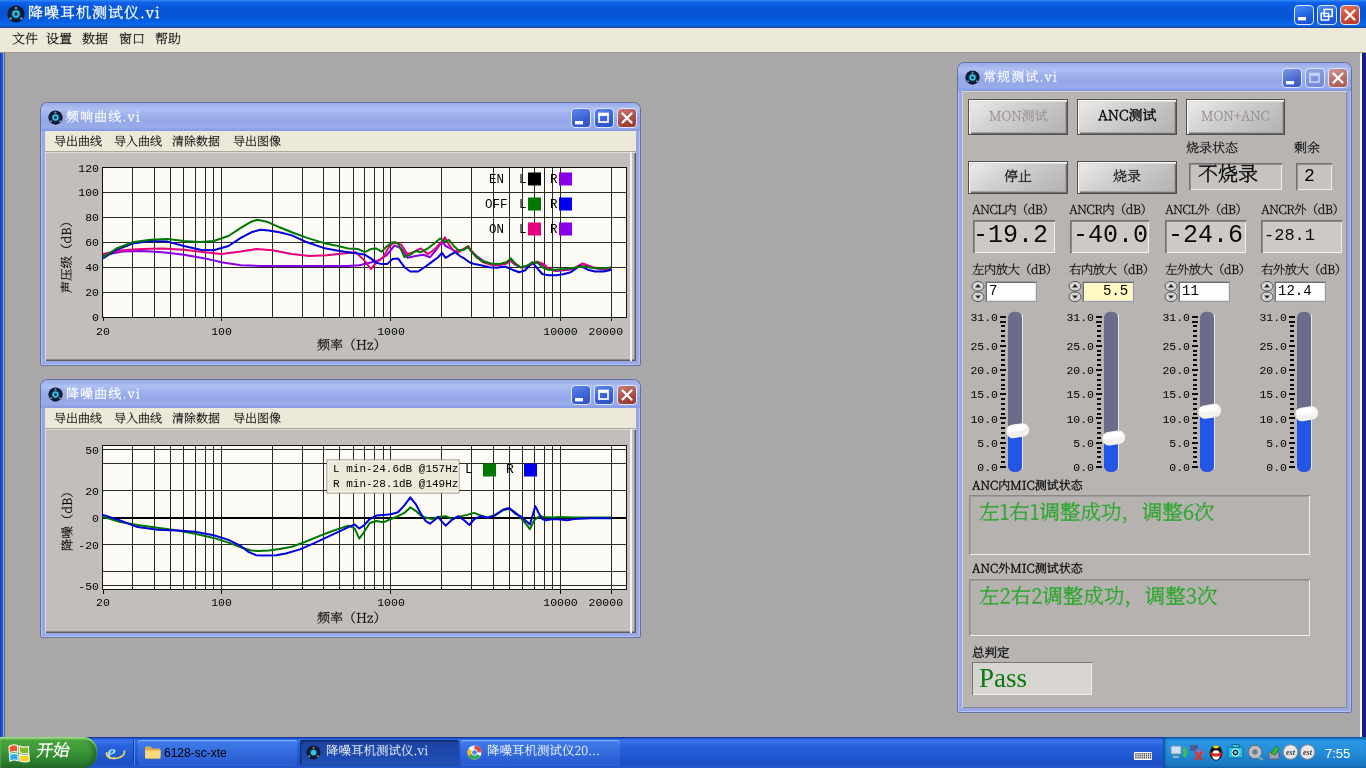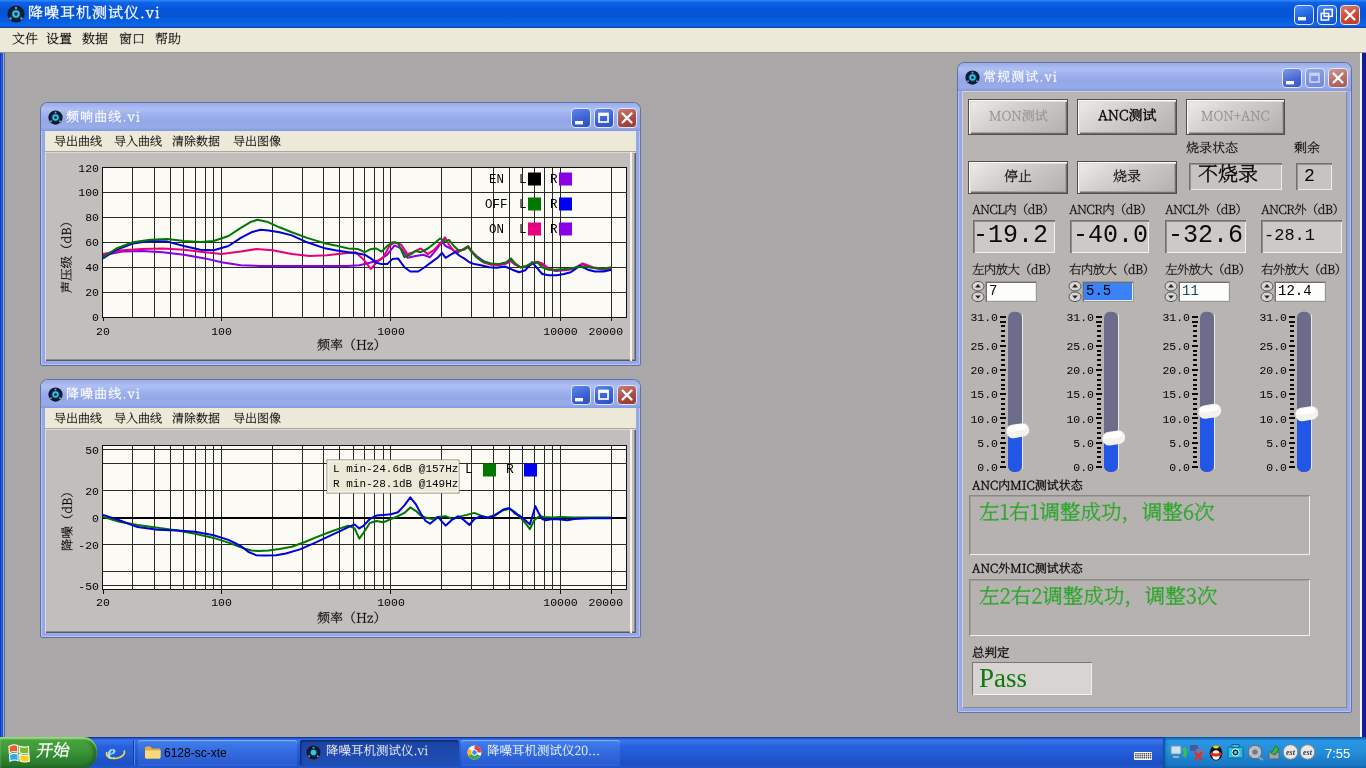--- a/index.html
+++ b/index.html
@@ -727,21 +727,21 @@
         <use href="#g47" transform="translate(17.3,0) scale(0.0125,-0.0125)"></use>
         <use href="#g58" transform="translate(25.2,0) scale(0.0125,-0.0125)"></use>
         <use href="#g61" transform="translate(32.2,0) scale(0.0125,-0.0125)"></use>
         <use href="#g34" transform="translate(44.0,0) scale(0.0125,-0.0125)"></use>
         <use href="#g35" transform="translate(55.8,0) scale(0.0125,-0.0125)"></use>
         <use href="#g36" transform="translate(62.8,0) scale(0.0125,-0.0125)"></use>
         <use href="#g37" transform="translate(70.3,0) scale(0.0125,-0.0125)"></use>
       </g>
     </g>
   </svg>
-<div class="disp" style="left:1165px;top:220px;width:81px;height:33px;font-size:25px;line-height:31px;padding-left:3px">-32.6</div>
+<div class="disp" style="left:1165px;top:220px;width:81px;height:33px;font-size:25px;line-height:31px;padding-left:3px">-24.6</div>
 <svg class="ct" style="left:1259.0px;top:204.0px;width:87.1px;height:14.4px" viewBox="-2.0 0.0 87.1 14.4">
     <g transform="translate(0,10.00)">
       <g fill="#000000" stroke="#000000" stroke-width="18">
         <use href="#g46" transform="translate(0.0,0) scale(0.0125,-0.0125)"></use>
         <use href="#g45" transform="translate(8.1,0) scale(0.0125,-0.0125)"></use>
         <use href="#g47" transform="translate(17.3,0) scale(0.0125,-0.0125)"></use>
         <use href="#g60" transform="translate(25.2,0) scale(0.0125,-0.0125)"></use>
         <use href="#g61" transform="translate(33.2,0) scale(0.0125,-0.0125)"></use>
         <use href="#g34" transform="translate(45.0,0) scale(0.0125,-0.0125)"></use>
         <use href="#g35" transform="translate(56.8,0) scale(0.0125,-0.0125)"></use>
@@ -785,42 +785,42 @@
         <use href="#g37" transform="translate(73.5,0) scale(0.0125,-0.0125)"></use>
       </g>
     </g>
   </svg>
 <svg class="abs" style="left:1068px;top:281px" width="14" height="21" viewBox="0 0 14 21">
     <ellipse cx="7" cy="5.2" rx="6" ry="4.8" fill="#d8d6d4" stroke="#555"></ellipse>
     <ellipse cx="7" cy="15.8" rx="6" ry="4.8" fill="#d8d6d4" stroke="#555"></ellipse>
     <path d="M4.2 6.4l2.8-3.4 2.8 3.4z" fill="#222"></path>
     <path d="M4.2 14.4l2.8 3.4 2.8-3.4z" fill="#222"></path>
   </svg>
-<div class="abs mono" style="left:1082px;top:281px;width:52px;height:21px;background:#3b82f6;box-shadow:inset 1px 1px 0 #6f6f6f, inset -1px -1px 0 #e8e8e8;border:1px solid #999;font-size:14px;line-height:19px;padding-left:3px;color:#000">5.5</div>
+<div class="abs mono" style="left:1082px;top:281px;width:52px;height:21px;background:#fef9c3;box-shadow:inset 1px 1px 0 #6f6f6f, inset -1px -1px 0 #e8e8e8;border:1px solid #999;font-size:14px;line-height:19px;padding-left:20px;color:#000">5.5</div>
 <svg class="ct" style="left:1163.0px;top:264.0px;width:89.3px;height:14.4px" viewBox="-2.0 0.0 89.3 14.4">
     <g transform="translate(0,10.00)">
       <g fill="#000000" stroke="#000000" stroke-width="18">
         <use href="#g62" transform="translate(0.0,0) scale(0.0125,-0.0125)"></use>
         <use href="#g61" transform="translate(11.8,0) scale(0.0125,-0.0125)"></use>
         <use href="#g63" transform="translate(23.6,0) scale(0.0125,-0.0125)"></use>
         <use href="#g64" transform="translate(35.4,0) scale(0.0125,-0.0125)"></use>
         <use href="#g34" transform="translate(47.2,0) scale(0.0125,-0.0125)"></use>
         <use href="#g35" transform="translate(59.0,0) scale(0.0125,-0.0125)"></use>
         <use href="#g36" transform="translate(66.0,0) scale(0.0125,-0.0125)"></use>
         <use href="#g37" transform="translate(73.5,0) scale(0.0125,-0.0125)"></use>
       </g>
     </g>
   </svg>
 <svg class="abs" style="left:1164px;top:281px" width="14" height="21" viewBox="0 0 14 21">
     <ellipse cx="7" cy="5.2" rx="6" ry="4.8" fill="#d8d6d4" stroke="#555"></ellipse>
     <ellipse cx="7" cy="15.8" rx="6" ry="4.8" fill="#d8d6d4" stroke="#555"></ellipse>
     <path d="M4.2 6.4l2.8-3.4 2.8 3.4z" fill="#222"></path>
     <path d="M4.2 14.4l2.8 3.4 2.8-3.4z" fill="#222"></path>
   </svg>
-<div class="abs mono" style="left:1178px;top:281px;width:52px;height:21px;background:#fdfdfb;box-shadow:inset 1px 1px 0 #6f6f6f, inset -1px -1px 0 #e8e8e8;border:1px solid #999;font-size:14px;line-height:19px;padding-left:3px;color:#0c4a6e">11</div>
+<div class="abs mono" style="left:1178px;top:281px;width:52px;height:21px;background:#fdfdfb;box-shadow:inset 1px 1px 0 #6f6f6f, inset -1px -1px 0 #e8e8e8;border:1px solid #999;font-size:14px;line-height:19px;padding-left:3px;color:#000000">11</div>
 <svg class="ct" style="left:1259.0px;top:264.0px;width:89.3px;height:14.4px" viewBox="-2.0 0.0 89.3 14.4">
     <g transform="translate(0,10.00)">
       <g fill="#000000" stroke="#000000" stroke-width="18">
         <use href="#g65" transform="translate(0.0,0) scale(0.0125,-0.0125)"></use>
         <use href="#g61" transform="translate(11.8,0) scale(0.0125,-0.0125)"></use>
         <use href="#g63" transform="translate(23.6,0) scale(0.0125,-0.0125)"></use>
         <use href="#g64" transform="translate(35.4,0) scale(0.0125,-0.0125)"></use>
         <use href="#g34" transform="translate(47.2,0) scale(0.0125,-0.0125)"></use>
         <use href="#g35" transform="translate(59.0,0) scale(0.0125,-0.0125)"></use>
         <use href="#g36" transform="translate(66.0,0) scale(0.0125,-0.0125)"></use>

